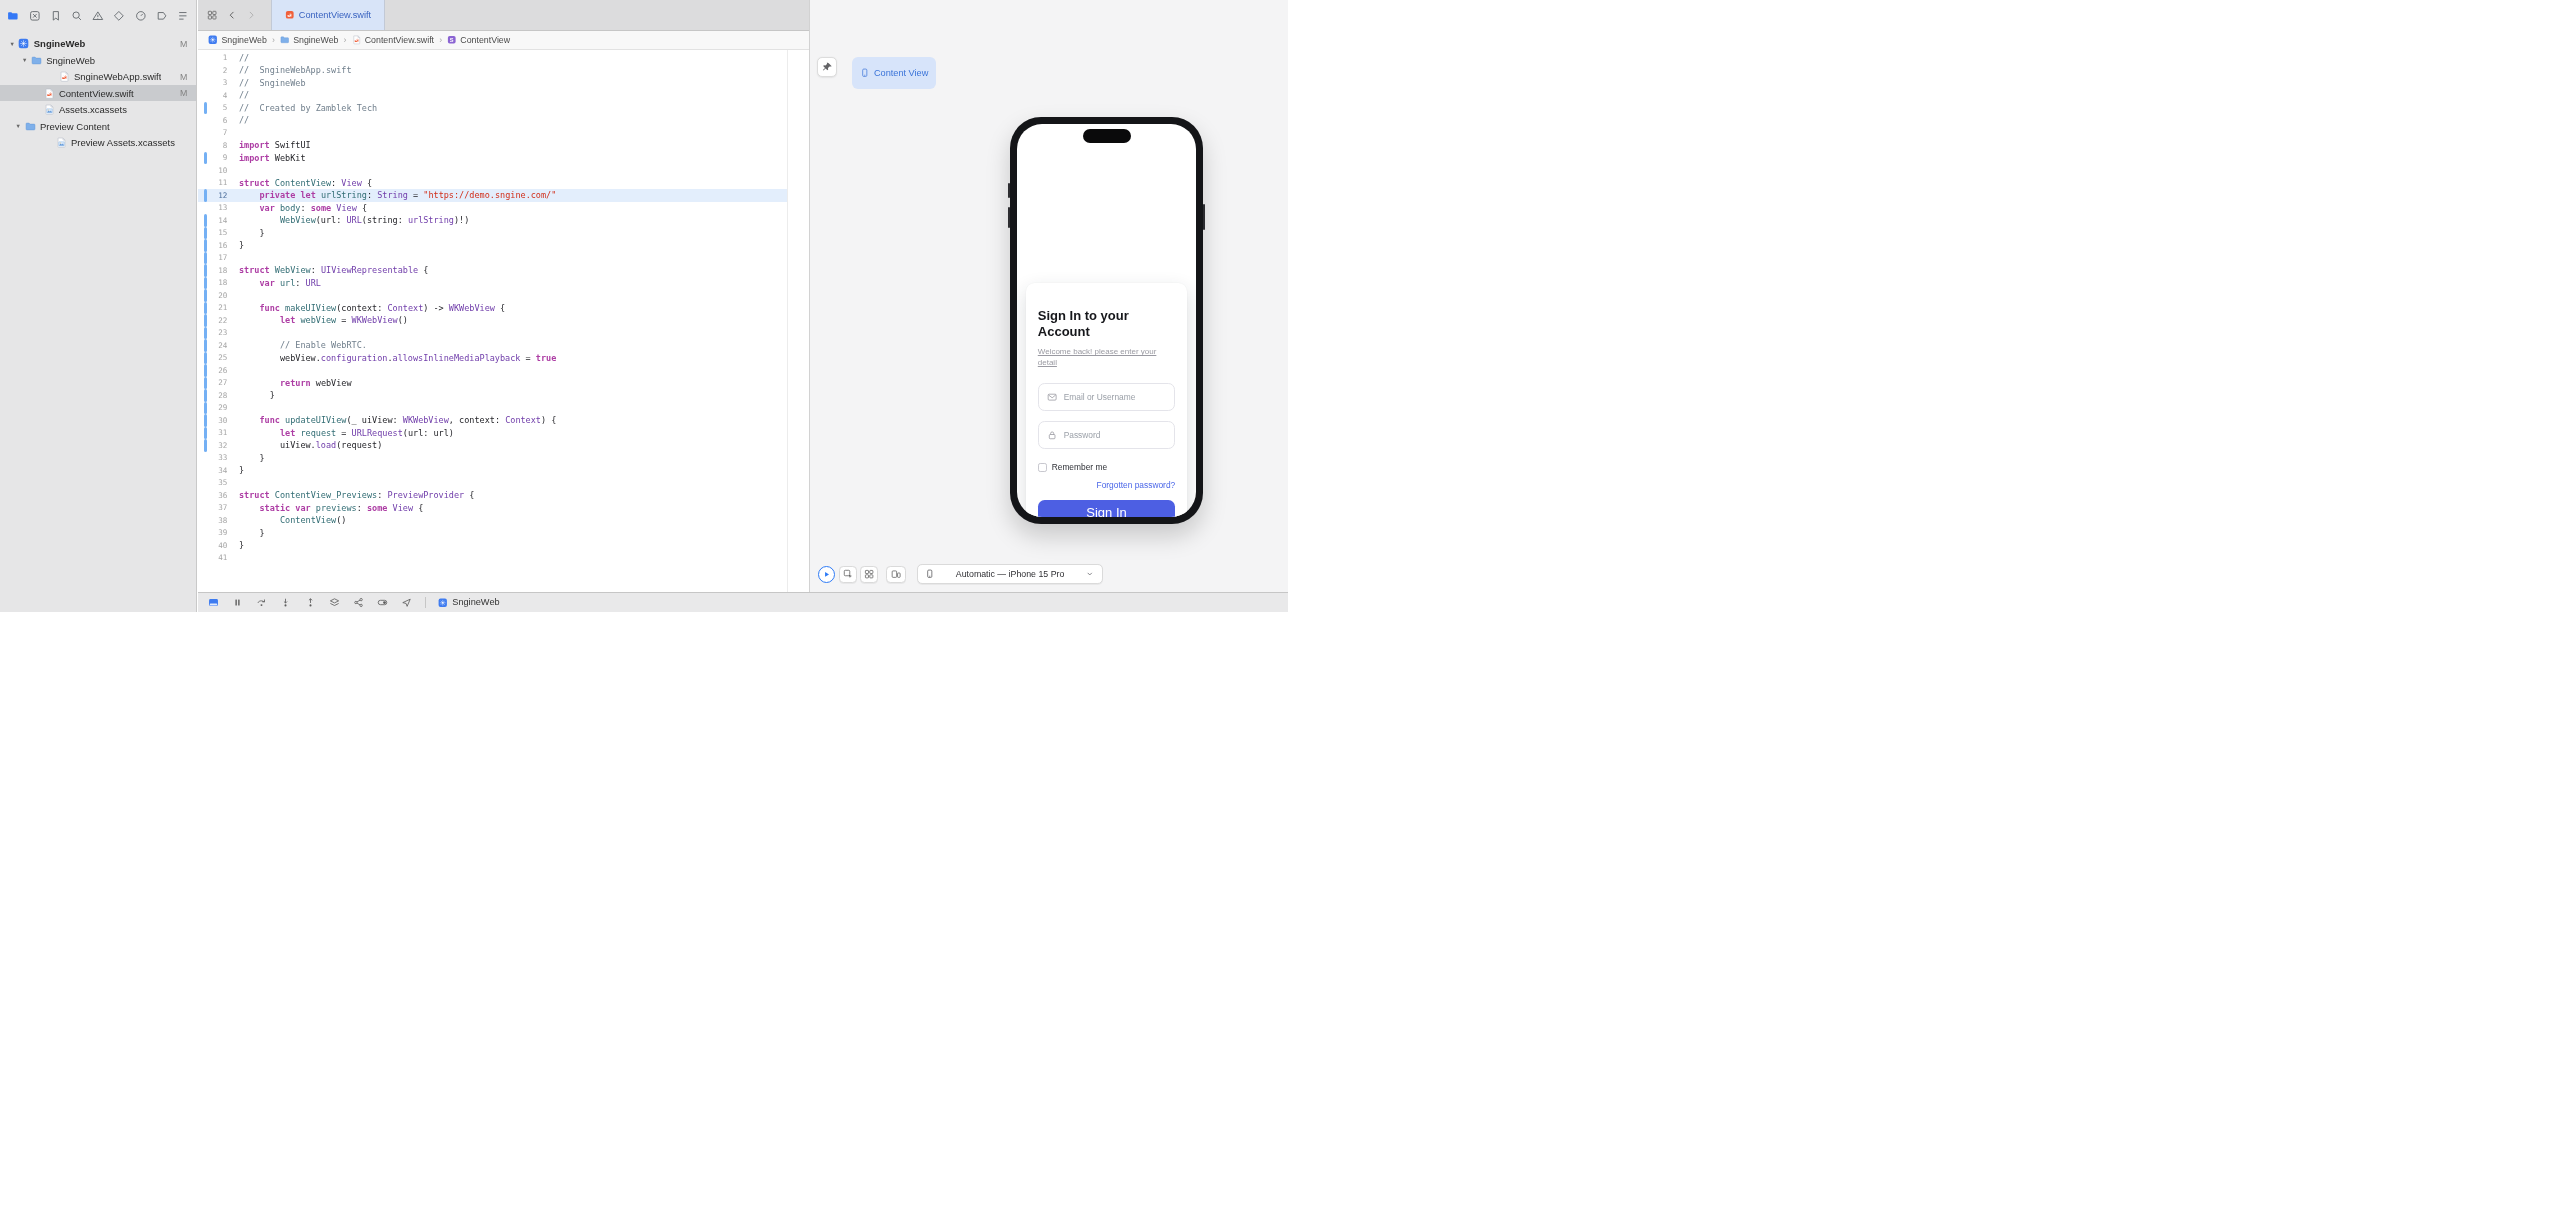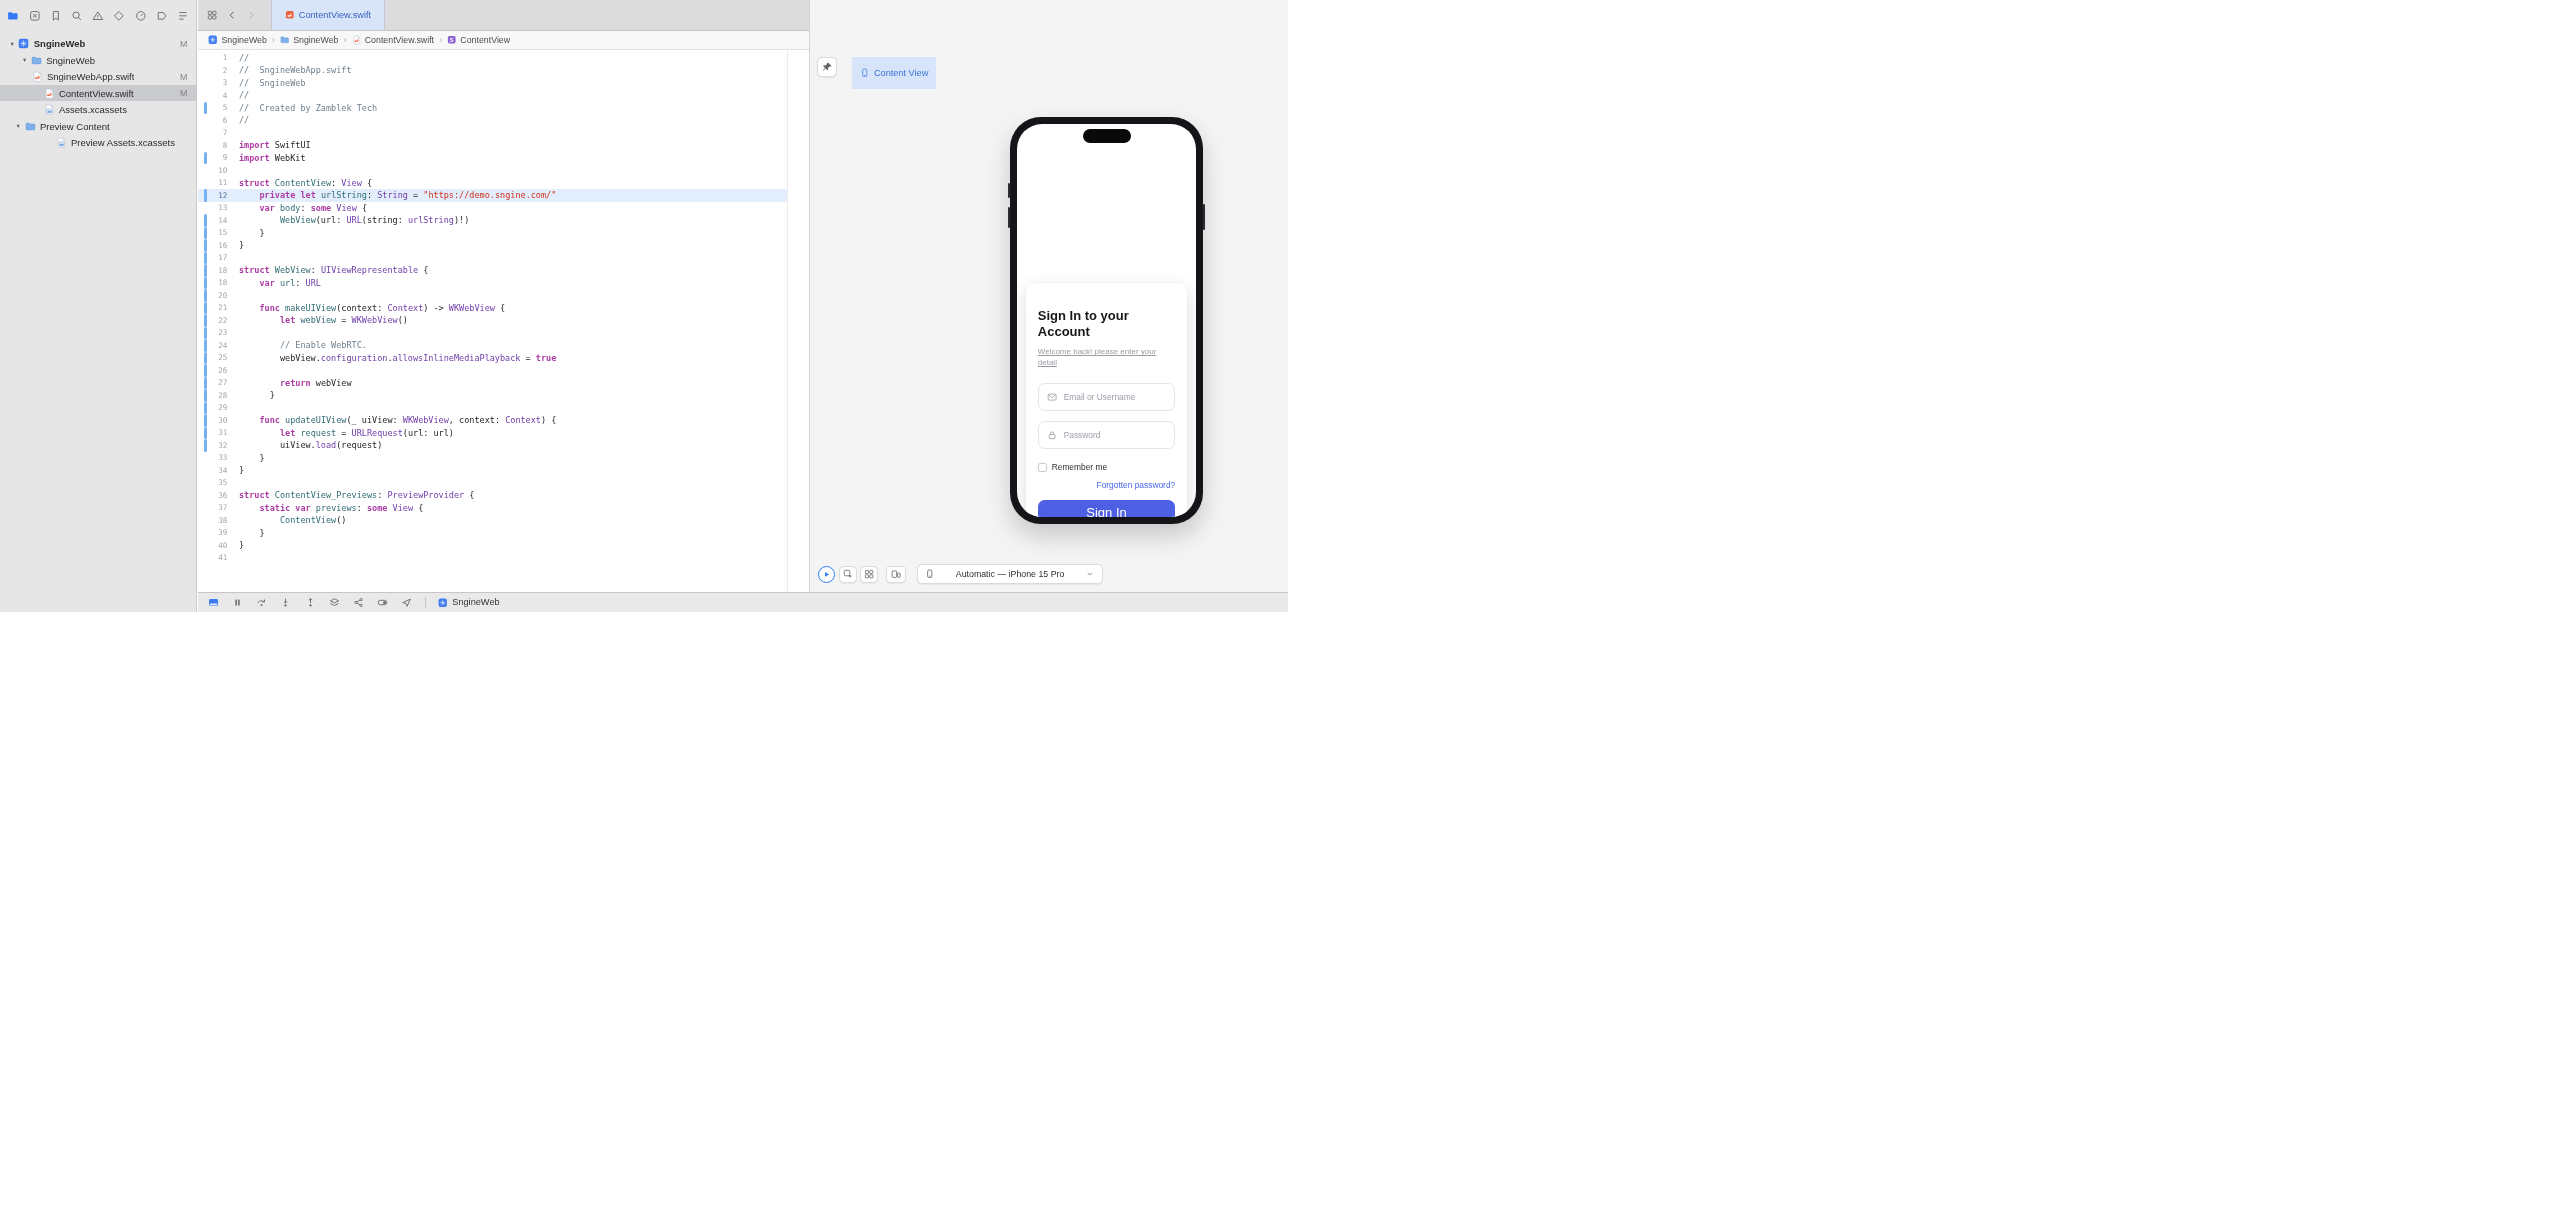--- a/index.html
+++ b/index.html
@@ -53,21 +53,21 @@
   .tk-com{color:var(--comment-gray,#707f8c);}
   .tk-kw{color:var(--keyword-pink,#ad3da4);font-weight:bold;}
   .tk-str{color:var(--string-red,#d12f1b);}
   .tk-type{color:var(--type-purple,#703daa);}
   .tk-decl{color:var(--decl-teal,#326d74);}
 
   
   .canvas{position:absolute;left:611px;top:0;right:0;bottom:0;background:#f4f4f5;border-left:0.7px solid #d2d2d2;}
   .pin-btn{position:absolute;left:7.3px;top:57px;width:20px;height:20px;background:#fff;border:0.7px solid #dcdcdc;border-radius:5.1px;display:flex;align-items:center;justify-content:center;box-shadow:0 0.7px 1.5px rgba(0,0,0,.07);cursor:pointer;}
   .pin-btn svg{width:11px;height:11px;}
-  .chip{position:absolute;left:42px;top:57px;height:20px;background:#d7e4fa;border-radius:0;display:flex;align-items:center;gap:4.4px;padding:16px 8px;font-size:9.2px;color:#3b74d9;cursor:pointer;}
+  .chip{position:absolute;left:42px;top:57px;height:20px;background:#d7e4fa;border-radius:6px;display:flex;align-items:center;gap:4.4px;padding:16px 8px;font-size:9.2px;color:#3b74d9;cursor:pointer;}
   .chip svg{width:9.5px;height:9.5px;color:#3b74d9;}
 
   .device{position:absolute;left:200px;top:117px;width:193px;height:407px;background:#141518;border-radius:31px;padding:6.6px;box-shadow:0 11.7px 25px rgba(0,0,0,.18);}
   .side-btn{position:absolute;width:2.2px;background:#2c2c30;border-radius:1.5px;}
   .screen{width:100%;height:100%;background:#fff;border-radius:25px;overflow:hidden;position:relative;}
   .island{position:absolute;top:5.9px;left:50%;transform:translateX(-50%);width:48px;height:14px;background:#0a0a0b;border-radius:7.3px;z-index:5;}
   .app-header{position:absolute;top:45px;left:0;right:0;height:102px;background:var(--preview-header-navy,#232e40);padding:8.8px 11.7px 0;color:#fff;overflow:hidden;}
   .welcome{font-size:8.4px;color:#dde2ea;}
   .tagline{margin-top:5.9px;font-size:11.7px;font-weight:bold;line-height:15.4px;white-space:pre-line;letter-spacing:0.1px;}
   .photo-strip{position:absolute;left:0;right:0;bottom:0;height:29px;background:
@@ -180,21 +180,21 @@
         </div>
         <div class="tree-row" style="padding-left: 18.3px;">
           <span class="disc">▾</span>
           <span class="ticon">
             <svg viewBox="0 0 16 16">
               <path d="M1.5 4.2c0-.7.5-1.2 1.2-1.2h3.2l1.4 1.5h6c.7 0 1.2.5 1.2 1.2v6.1c0 .7-.5 1.2-1.2 1.2H2.7c-.7 0-1.2-.5-1.2-1.2z" fill="#7fb0ea" stroke="#5e94d6" stroke-width=".6"></path>
             </svg>
           </span>
           <span class="tlabel">SngineWeb</span>
         </div>
-        <div class="tree-row" style="padding-left: 19px;">
+        <div class="tree-row" style="padding-left: 46px;">
           <span class="disc"></span>
           <span class="ticon">
             <svg viewBox="0 0 16 16">
               <path d="M3 1.5h7.2L13 4.3V14a1 1 0 0 1-1 1H3.9a.9.9 0 0 1-.9-.9z" fill="#fff" stroke="#b6bcc6" stroke-width=".8"></path>
               <path d="M10.2 1.5v2.8H13" fill="none" stroke="#b6bcc6" stroke-width=".8"></path>
               <path d="M4.6 11.2c2 .9 4.2.5 5.3-.5.3.4.9.7 1.4.5-.5-.3-.7-.8-.5-1.3.5-1.5-.3-3.1-1.4-4.1.5 1.1.4 2.2.1 2.9-.9-.8-2.2-1.9-3.3-2.7 1 1.2 2.2 2.5 2.9 3.2-1.2.6-3 .3-4.5-.2z" fill="#f0603b"></path>
             </svg>
           </span>
           <span class="tlabel">SngineWebApp.swift</span>
           <span class="badge">M</span>

